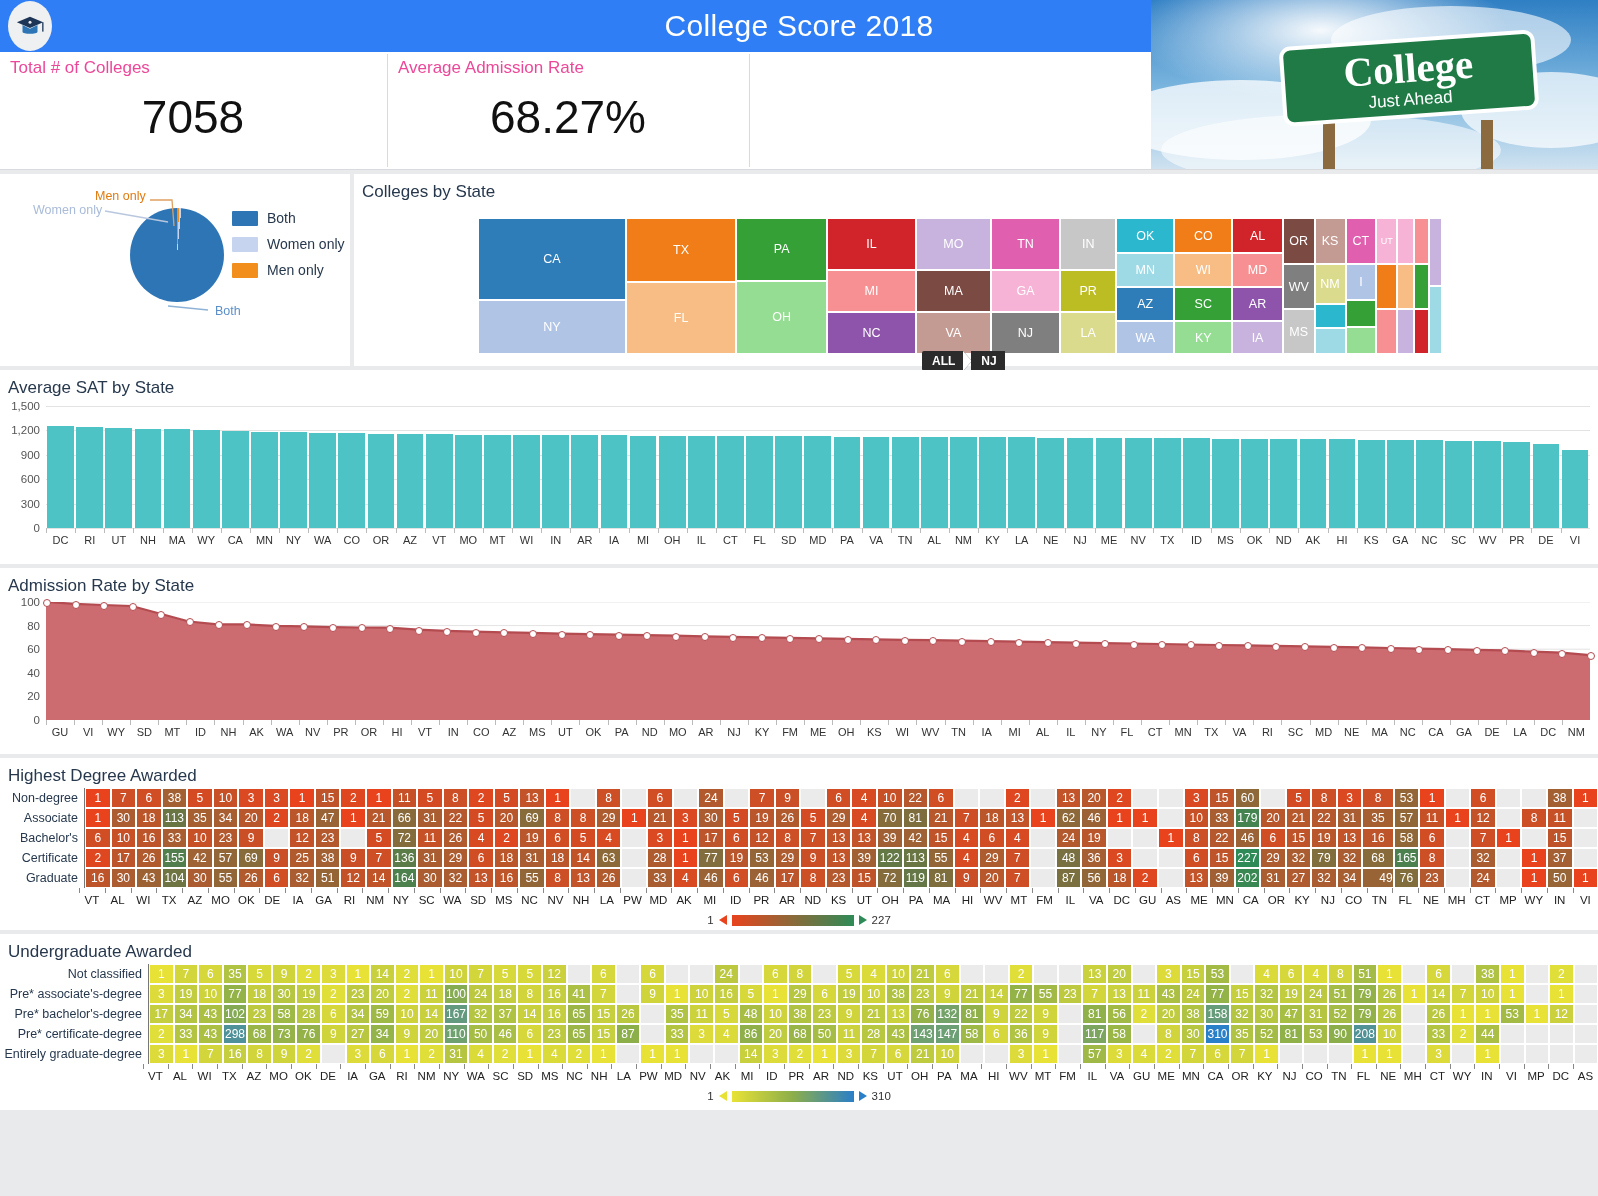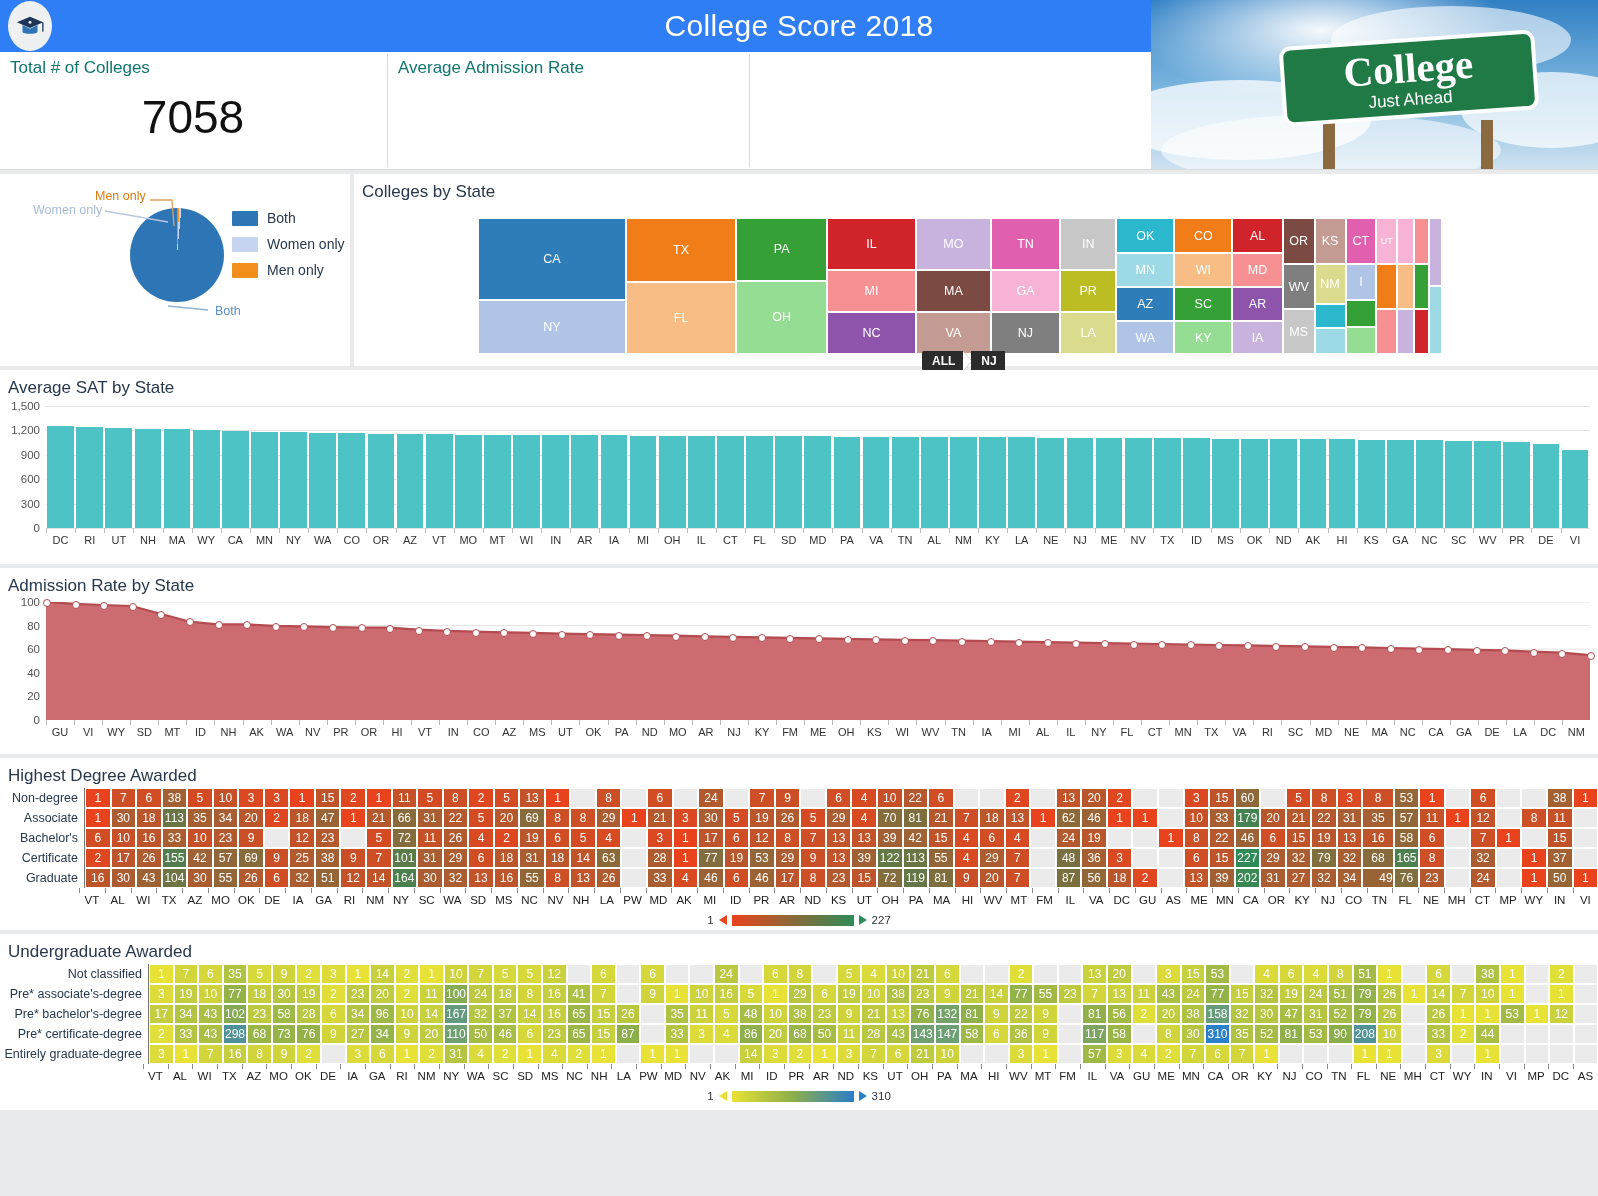--- a/index.html
+++ b/index.html
@@ -5,21 +5,21 @@
   html,body{margin:0;padding:0;background:#e9eaec;}
   body{width:1598px;height:1196px;font-family:"Liberation Sans",sans-serif;color:#1f2b3d;overflow:hidden;}
   .panel{background:#fff;box-sizing:border-box;}
   
   #header-band{position:relative;height:52px;display:flex;}
   #title-bar{flex:1;background:#2f7ef5;display:flex;align-items:center;justify-content:center;}
   #title-bar .t{color:#fff;font-size:30px;letter-spacing:.3px;}
   #logo{position:absolute;left:8px;top:1px;width:44px;height:50px;border-radius:50%;background:#eef0f1;display:flex;align-items:center;justify-content:center;}
   #kpi-strip{height:117px;background:#fff;display:flex;border-bottom:1px solid #d8dadd;}
   .kpi{box-sizing:border-box;padding:6px 12px 0 10px;position:relative;}
-  .kpi .lbl{font-size:17px;color:#0f766e;}
+  .kpi .lbl{font-size:17px;color:#ec4899;}
   .kpi .val{text-align:center;font-size:46px;color:#111;margin-top:12px;font-weight:400;}
   .kpi.div:after{content:"";position:absolute;right:0;top:2px;bottom:2px;width:1px;background:#d8dadd;}
   #banner{width:447px;height:169px;position:absolute;right:0;top:0;overflow:hidden;background:#6fb2e0;}
   
   #band2{display:flex;gap:4px;margin-top:4px;height:192px;}
   #gender-panel{width:350px;}
   #state-panel{flex:1;}
   .panel-title{font-size:17px;color:#27384d;padding:8px 0 0 8px;}
   
   #pie-wrap{position:relative;height:150px;}
@@ -84,20 +84,21 @@
   </div>
 </div>
 
 <div id="kpi-strip">
   <div class="kpi div" style="width:388px">
     <div class="lbl">Total # of Colleges</div>
     <div class="val">7058</div>
   </div>
   <div class="kpi div" style="width:362px">
     <div class="lbl">Average Admission Rate</div>
+    <div class="val">68.27%</div>
   </div>
 </div>
 
 <div id="banner">
   <svg width="447" height="169" viewBox="0 0 447 169">
     <defs>
       <linearGradient id="sky" x1="0" y1="0" x2="0" y2="1">
         <stop offset="0%" stop-color="#2f7fc4"></stop>
           <stop offset="55%" stop-color="#7fb8e0"></stop>
           <stop offset="100%" stop-color="#cfe2f0"></stop>
@@ -670,21 +671,21 @@
             <div class="hm-cell" style="background: rgb(232, 67, 29);">1</div>
             <div class="hm-cell" style="background: rgb(182, 88, 44);">21</div>
             <div class="hm-cell" style="background: rgb(212, 75, 35);">5</div>
             <div class="hm-cell" style="background: rgb(206, 78, 37);">7</div>
             <div class="hm-cell" style="background: rgb(193, 83, 41);">14</div>
           </div>
           <div class="hm-col">
             <div class="hm-cell" style="background: rgb(198, 81, 39);">11</div>
             <div class="hm-cell" style="background: rgb(137, 106, 58);">66</div>
             <div class="hm-cell" style="background: rgb(133, 108, 60);">72</div>
-            <div class="hm-cell" style="background: rgb(91, 123, 73);">101</div>
+            <div class="hm-cell" style="background: rgb(91, 123, 73);">136</div>
             <div class="hm-cell" style="background: rgb(76, 128, 77);">164</div>
           </div>
           <div class="hm-col">
             <div class="hm-cell" style="background: rgb(212, 75, 35);">5</div>
             <div class="hm-cell" style="background: rgb(170, 93, 48);">31</div>
             <div class="hm-cell" style="background: rgb(198, 81, 39);">11</div>
             <div class="hm-cell" style="background: rgb(170, 93, 48);">31</div>
             <div class="hm-cell" style="background: rgb(171, 92, 48);">30</div>
           </div>
           <div class="hm-col">
@@ -1207,21 +1208,21 @@
           <div class="hm-col">
             <div class="hm-cell" style="background: rgb(232, 226, 54);">1</div>
             <div class="hm-cell" style="background: rgb(189, 202, 63);">23</div>
             <div class="hm-cell" style="background: rgb(178, 196, 66);">34</div>
             <div class="hm-cell" style="background: rgb(185, 199, 64);">27</div>
             <div class="hm-cell" style="background: rgb(220, 219, 57);">3</div>
           </div>
           <div class="hm-col">
             <div class="hm-cell" style="background: rgb(200, 208, 61);">14</div>
             <div class="hm-cell" style="background: rgb(192, 204, 63);">20</div>
-            <div class="hm-cell" style="background: rgb(159, 185, 70);">96</div>
+            <div class="hm-cell" style="background: rgb(159, 185, 70);">59</div>
             <div class="hm-cell" style="background: rgb(148, 179, 72);">34</div>
             <div class="hm-cell" style="background: rgb(213, 215, 58);">6</div>
           </div>
           <div class="hm-col">
             <div class="hm-cell" style="background: rgb(224, 222, 56);">2</div>
             <div class="hm-cell" style="background: rgb(224, 222, 56);">2</div>
             <div class="hm-cell" style="background: rgb(206, 211, 60);">10</div>
             <div class="hm-cell" style="background: rgb(207, 212, 59);">9</div>
             <div class="hm-cell" style="background: rgb(232, 226, 54);">1</div>
           </div>

